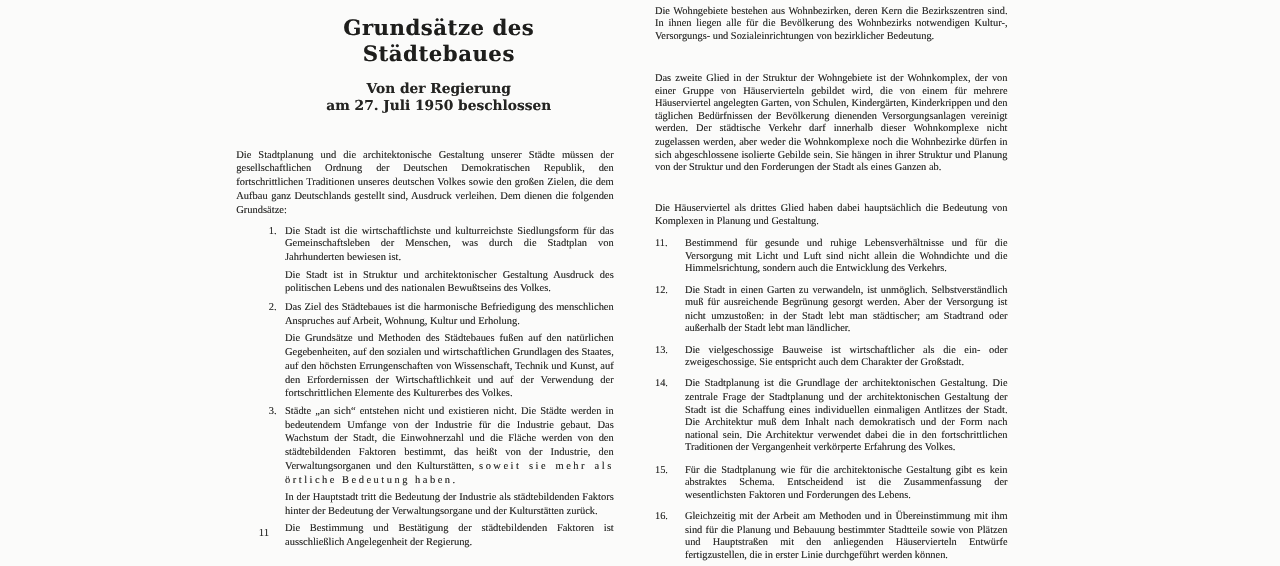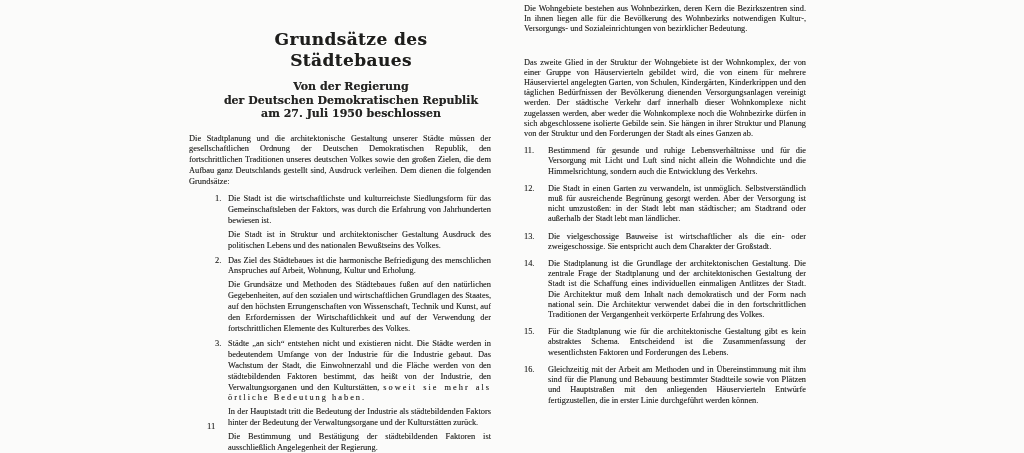--- a/index.html
+++ b/index.html
@@ -14,41 +14,41 @@
     text-shadow: 0 0 0.5px rgba(60,60,58,0.55);
   }
   
   .page-left {
     position: absolute;
     left: 189px; top: 13px;
     width: 302px;
   }
   .title-block { text-align: center; margin-left: 22px; }
   .doc-title {
-    margin: 16px 0 9px 0;
+    margin: 0 0 9px 0;
     font-family: "DejaVu Serif", serif;
     font-weight: bold;
     font-size: 17px;
     letter-spacing: 0.4px;
     line-height: 21px;
     color: #1e1e1c;
   }
   .doc-subtitle {
     font-family: "DejaVu Serif", serif;
     font-weight: bold;
     font-size: 11px;
     line-height: 13.5px;
     color: #242422;
   }
   .body-text {
     font-size: 8.4px;
     line-height: 10.9px;
     text-align: justify;
   }
-  .intro { margin-top: 13px; }
+  .intro { margin-top: 28px; }
   .pl-items { margin-top: 6px; }
   .pl-items .item { display: flex; margin-bottom: 4px; padding-left: 26px; }
   .pl-items .num { flex: none; width: 13px; }
   .item .body { flex: 1; min-width: 0; }
   .item .body p { margin: 0; text-align: justify; }
   .pl-items .body p + p { margin-top: 3px; }
   .sperr { letter-spacing: 2px; }
   .pagenum {
     position: absolute;
     font-size: 8.6px;
@@ -72,32 +72,31 @@
 </style>
 </head>
 <body>
 
 <div class="scan">
 
   <div class="page-left">
     <div class="title-block">
       <h1 class="doc-title">Grundsätze des Städtebaues</h1>
       <div class="doc-subtitle">Von der Regierung</div>
-      <div class="doc-subtitle">der Deutschen Demokratischen Republik</div>
       <div class="doc-subtitle">am 27. Juli 1950 beschlossen</div>
     </div>
 
     <div class="body-text intro">Die Stadtplanung und die architektonische Gestaltung unserer Städte müssen der gesellschaftlichen Ordnung der Deutschen Demokratischen Republik, den fortschrittlichen Traditionen unseres deutschen Volkes sowie den großen Zielen, die dem Aufbau ganz Deutschlands gestellt sind, Ausdruck verleihen. Dem dienen die folgenden Grundsätze:</div>
 
     <div class="pl-items body-text">
 
       <div class="item">
         <span class="num">1.</span>
         <div class="body">
-          <p>Die Stadt ist die wirtschaftlichste und kulturreichste Siedlungsform für das Gemeinschaftsleben der Faktors, was durch die Erfahrung von Jahrhunderten bewiesen ist.</p>
+          <p>Die Stadt ist die wirtschaftlichste und kulturreichste Siedlungsform für das Gemeinschaftsleben der Menschen, was durch die Stadtplan von Jahrhunderten bewiesen ist.</p>
           <p>Die Stadt ist in Struktur und architektonischer Gestaltung Ausdruck des politischen Lebens und des nationalen Bewußtseins des Volkes.</p>
         </div>
       </div>
 
       <div class="item">
         <span class="num">2.</span>
         <div class="body">
           <p>Das Ziel des Städtebaues ist die harmonische Befriedigung des menschlichen Anspruches auf Arbeit, Wohnung, Kultur und Erholung.</p>
           <p>Die Grundsätze und Methoden des Städtebaues fußen auf den natürlichen Gegebenheiten, auf den sozialen und wirtschaftlichen Grundlagen des Staates, auf den höchsten Errungenschaften von Wissenschaft, Technik und Kunst, auf den Erfordernissen der Wirtschaftlichkeit und auf der Verwendung der fortschrittlichen Elemente des Kulturerbes des Volkes.</p>
         </div>
@@ -115,20 +114,21 @@
     </div>
   </div>
 
   <div class="page-right">
     <div class="pr-items body-text">
 
       <div class="item">
         <div class="body">
           <p>Die Wohngebiete bestehen aus Wohnbezirken, deren Kern die Bezirkszentren sind. In ihnen liegen alle für die Bevölkerung des Wohnbezirks notwendigen Kultur-, Versorgungs- und Sozialeinrichtungen von bezirklicher Bedeutung.</p>
           <p>Das zweite Glied in der Struktur der Wohngebiete ist der Wohnkomplex, der von einer Gruppe von Häuservierteln gebildet wird, die von einem für mehrere Häuserviertel angelegten Garten, von Schulen, Kindergärten, Kinderkrippen und den täglichen Bedürfnissen der Bevölkerung dienenden Versorgungsanlagen vereinigt werden. Der städtische Verkehr darf innerhalb dieser Wohnkomplexe nicht zugelassen werden, aber weder die Wohnkomplexe noch die Wohnbezirke dürfen in sich abgeschlossene isolierte Gebilde sein. Sie hängen in ihrer Struktur und Planung von der Struktur und den Forderungen der Stadt als eines Ganzen ab.</p>
+          <p>Die Häuserviertel als drittes Glied haben dabei hauptsächlich die Bedeutung von Komplexen in Planung und Gestaltung.</p>
         </div>
       </div>
 
       <div class="item">
         <span class="num">11.</span>
         <div class="body">
           <p>Bestimmend für gesunde und ruhige Lebensverhältnisse und für die Versorgung mit Licht und Luft sind nicht allein die Wohndichte und die Himmelsrichtung, sondern auch die Entwicklung des Verkehrs.</p>
         </div>
       </div>
 

